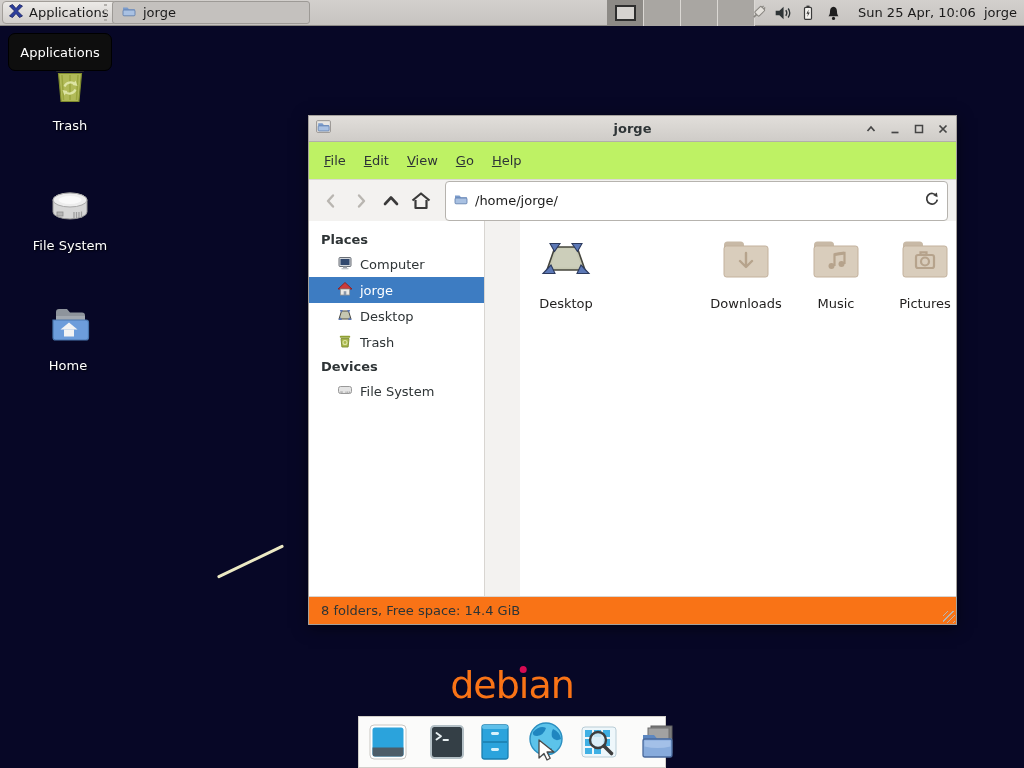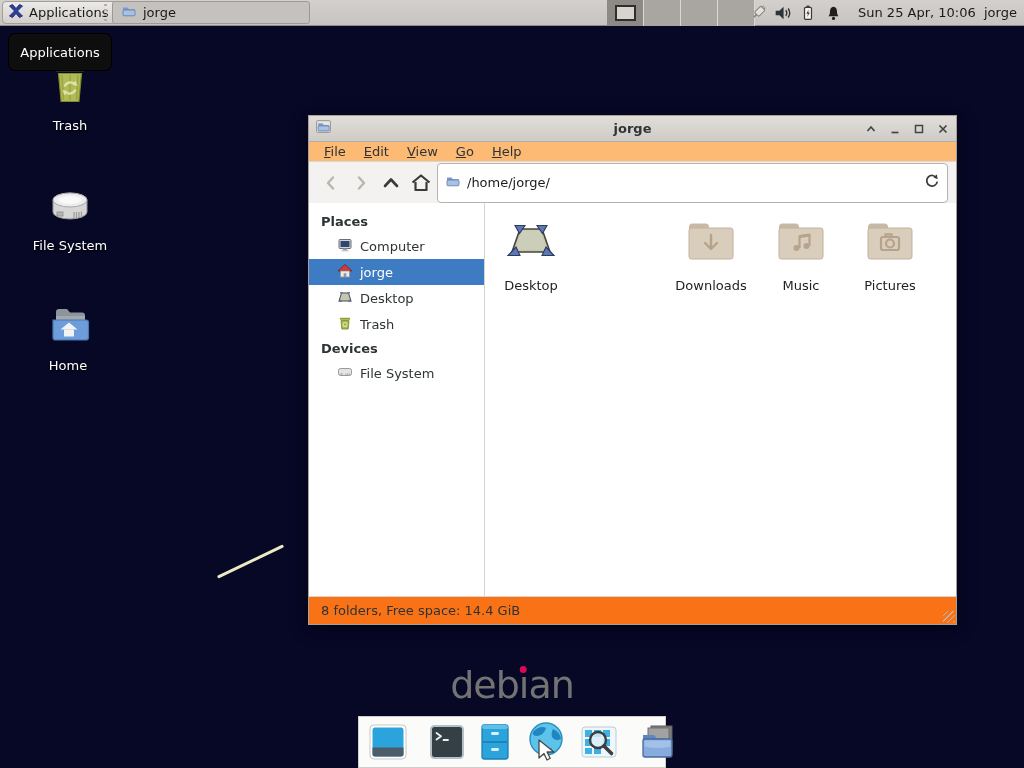--- a/index.html
+++ b/index.html
@@ -46,51 +46,51 @@
             background:#f3f2f0; border:1px solid #a5a19c; box-shadow:0 3px 14px rgba(0,0,0,.5);
             display:flex; flex-direction:column; }
   .titlebar { height:26px; background:linear-gradient(#e1deda,#cfccc8); border-bottom:1px solid #b2afaa;
               display:flex; align-items:center; position:relative; }
   .titlebar .wicon { margin-left:6px; }
   .titlebar .title { position:absolute; left:0; right:0; text-align:center; font-size:13px;
                      font-weight:bold; color:#2e3436; }
   .titlebar .controls { position:absolute; right:6px; top:0; height:26px; display:flex; align-items:center; gap:10px; }
   .titlebar .wbtn { width:14px; height:14px; display:flex; align-items:center; justify-content:center; }
 
-  .menubar { height:20px; background:#fdba74; border-bottom:1px solid #dbd8d4; display:flex;
+  .menubar { height:38px; background:#bef264; border-bottom:1px solid #dbd8d4; display:flex;
              align-items:center; padding-left:6px; }
   .menu-item { display:inline-block; padding:3px 9px; font-size:13px; color:#2e3436; }
   .menu-item::first-letter { text-decoration:underline; }
 
   .toolbar { height:41px; background:#f3f2f0; display:flex; align-items:center; padding:0 8px; gap:2px; }
   .tbtn { width:28px; height:28px; display:flex; align-items:center; justify-content:center; border-radius:3px; }
-  .pathbar { flex:1; margin-left:0; height:40px; background:#fff; border:1px solid #b6b3ae;
+  .pathbar { flex:1; margin-left:8px; height:40px; background:#fff; border:1px solid #b6b3ae;
              border-radius:4px; display:flex; align-items:center; padding:0 7px; gap:6px; }
   .pathbar input { flex:1; border:none; outline:none; font-size:13px; color:#1a1a1a;
                    font-family:"DejaVu Sans", sans-serif; background:transparent; }
 
-  .win-body { flex:1; display:flex; min-height:0; }
+  .win-body { flex:1; display:flex; min-height:0;gap:35px; }
   .sidebar { width:176px; background:#fff; border-right:1px solid #d8d5d1; padding-top:7px; }
   .side-header { font-size:13px; font-weight:bold; color:#2e3436; padding:4px 0 4px 12px; }
   .side-item { height:26px; display:flex; align-items:center; gap:7px; padding-left:28px;
                font-size:13px; color:#2e3436; }
   .side-item.selected { background:#3d7cc2; color:#fff; }
 
   .files { flex:1; background:#fff; position:relative; }
   .file-item { position:absolute; width:88px; display:flex; flex-direction:column; align-items:center; }
   .file-item .fname { margin-top:5px; font-size:13px; color:#211f1e; }
 
   .statusbar { height:28px; background:#f97316; border-top:1px solid #d8d5d1; display:flex;
                align-items:center; padding-left:12px; font-size:13px; color:#2e3436; position:relative; }
   .grip { position:absolute; right:1px; bottom:1px; width:12px; height:12px;
           background:repeating-linear-gradient(135deg, transparent 0 3px, #b8b5b0 3px 4px); }
 
   
   .debian-logo { position:absolute; left:50%; top:663px; transform:translateX(-50%);
-                 color:#737373; font-size:38px; letter-spacing:-1px; }
+                 color:#f97316; font-size:38px; letter-spacing:-1px; }
   .debian-logo .iwrap { position:relative; }
   .debian-logo .idot { position:absolute; left:50%; top:3px; transform:translateX(-50%);
                        width:7px; height:7px; border-radius:50%; background:#d70a53; }
   .dock { position:absolute; left:358px; top:716px; width:308px; height:52px; background:#fbfbfa;
           border:1px solid #d2cfca; display:flex; align-items:center; padding:0 8px; gap:9px; }
   .dock .ditem { display:flex; align-items:center; justify-content:center; }
   .dock .dsep { width:1px; height:38px; background:#b8b5b0; }
 </style>
 </head>
 <body>

